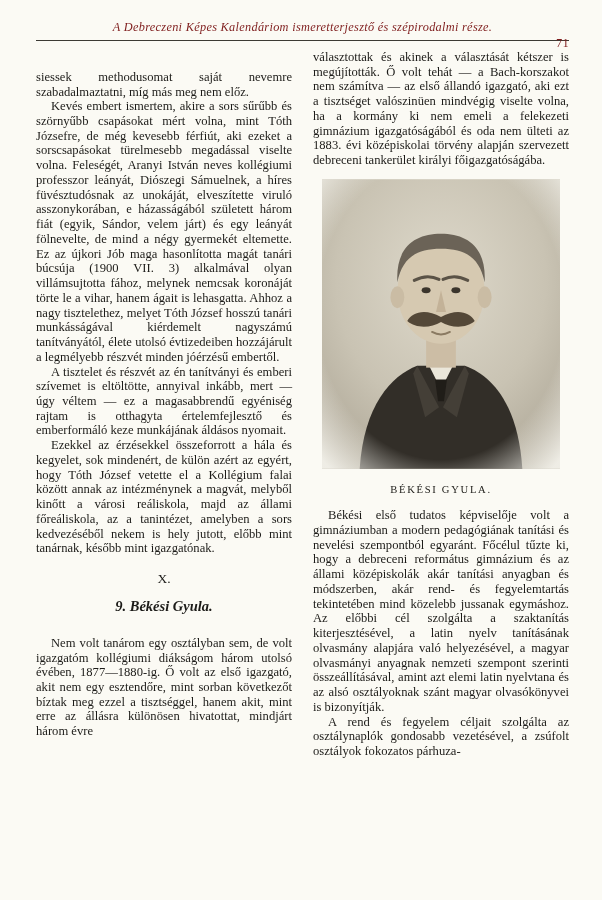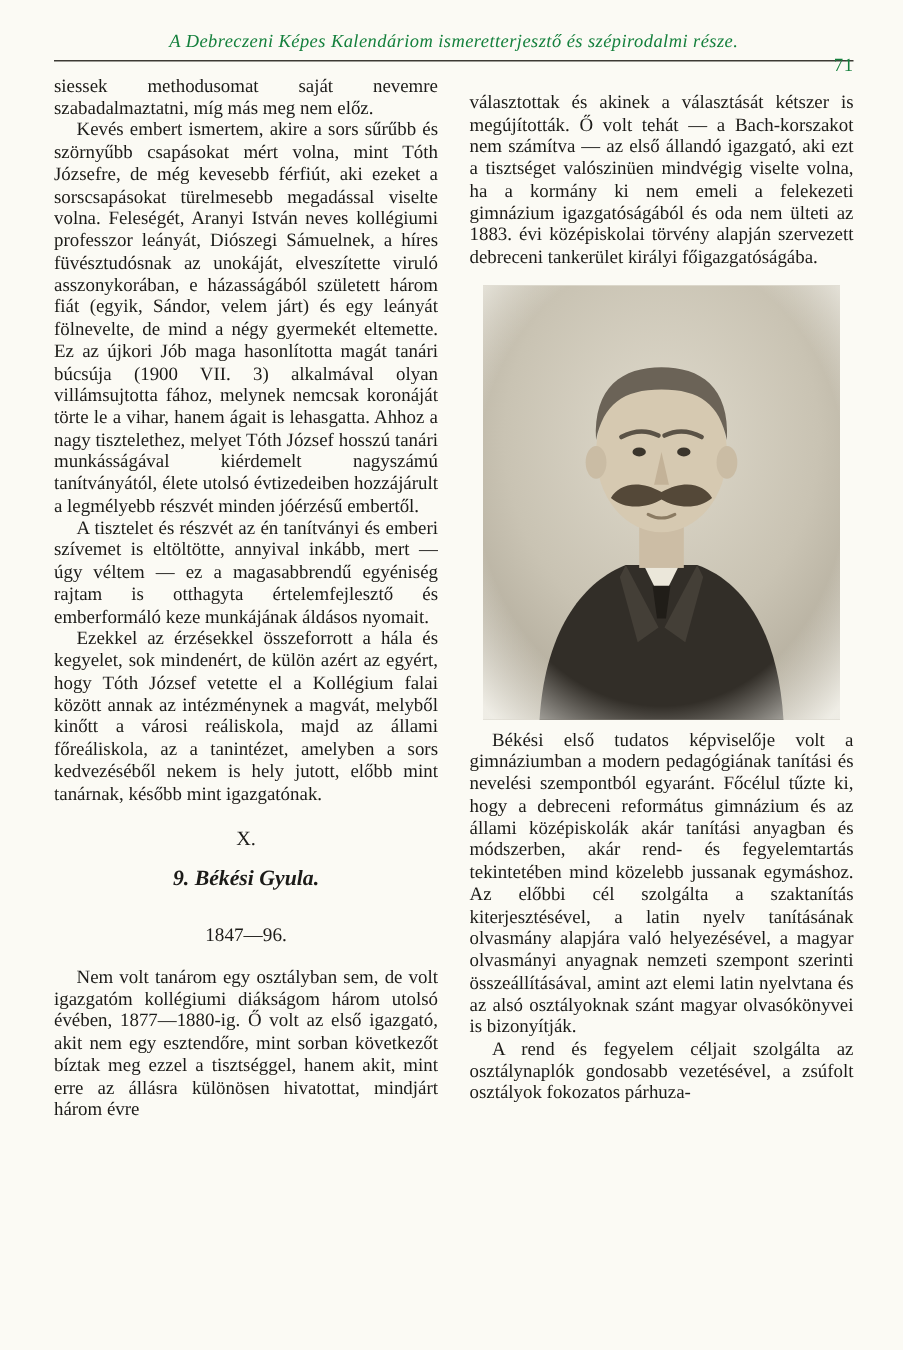--- a/index.html
+++ b/index.html
@@ -9,21 +9,21 @@
     background: #fbfaf4;
     font-family: "Liberation Serif", "DejaVu Serif", serif;
     color: #1c1b18;
     overflow: hidden;
   }
   .page { width: 602px; height: 900px; padding: 20px 33px 14px 36px; }
 
   .page-header {
     position: relative; height: 17px;
     font-style: italic; font-size: 12.3px; letter-spacing: .3px;
-    text-align: center; color: #15803d; white-space: nowrap;
+    text-align: center; color: #7f1d1d; white-space: nowrap;
   }
   .page-number { position: absolute; right: 0; top: 16px; font-style: normal; font-size: 12.5px; }
   .header-rule { border-bottom: 1.2px solid #3c3a34; margin-top: 3px; margin-bottom: 9px; }
 
   .columns { display: flex; align-items: center; }
   .col {
     width: 256px;
     text-align: justify;
     font-size: 12.6px;
     line-height: 1.17;
@@ -59,21 +59,20 @@
   <main class="columns">
 
     <section class="col col-left">
       <p class="cont">siessek methodusomat saját nevemre szabadalmaztatni, míg más meg nem előz.</p>
       <p>Kevés embert ismertem, akire a sors sűrűbb és szörnyűbb csapásokat mért volna, mint Tóth Józsefre, de még kevesebb férfiút, aki ezeket a sorscsapásokat türelmesebb megadással viselte volna. Feleségét, Aranyi István neves kollégiumi professzor leányát, Diószegi Sámuelnek, a híres füvésztudósnak az unokáját, elveszítette viruló asszonykorában, e házasságából született három fiát (egyik, Sándor, velem járt) és egy leányát fölnevelte, de mind a négy gyermekét eltemette. Ez az újkori Jób maga hasonlította magát tanári búcsúja (1900 VII. 3) alkalmával olyan villámsujtotta fához, melynek nemcsak koronáját törte le a vihar, hanem ágait is lehasgatta. Ahhoz a nagy tisztelethez, melyet Tóth József hosszú tanári munkásságával kiérdemelt nagyszámú tanítványától, élete utolsó évtizedeiben hozzájárult a legmélyebb részvét minden jóérzésű embertől.</p>
       <p>A tisztelet és részvét az én tanítványi és emberi szívemet is eltöltötte, annyival inkább, mert — úgy véltem — ez a magasabbrendű egyéniség rajtam is otthagyta értelemfejlesztő és emberformáló keze munkájának áldásos nyomait.</p>
       <p>Ezekkel az érzésekkel összeforrott a hála és kegyelet, sok mindenért, de külön azért az egyért, hogy Tóth József vetette el a Kollégium falai között annak az intézménynek a magvát, melyből kinőtt a városi reáliskola, majd az állami főreáliskola, az a tanintézet, amelyben a sors kedvezéséből nekem is hely jutott, előbb mint tanárnak, később mint igazgatónak.</p>
 
       <div class="section-number">X.</div>
       <div class="chapter-heading">9. Békési Gyula.</div>
-      <div class="chapter-dates">1847—96.</div>
 
       <p>Nem volt tanárom egy osztályban sem, de volt igazgatóm kollégiumi diákságom három utolsó évében, 1877—1880-ig. Ő volt az első igazgató, akit nem egy esztendőre, mint sorban következőt bíztak meg ezzel a tisztséggel, hanem akit, mint erre az állásra különösen hivatottat, mindjárt három évre</p>
     </section>
 
     <div class="col-divider"></div>
 
     <section class="col col-right">
       <p class="cont">választottak és akinek a választását kétszer is megújították. Ő volt tehát — a Bach-korszakot nem számítva — az első állandó igazgató, aki ezt a tisztséget valószinüen mindvégig viselte volna, ha a kormány ki nem emeli a felekezeti gimnázium igazgatóságából és oda nem ülteti az 1883. évi középiskolai törvény alapján szervezett debreceni tankerület királyi főigazgatóságába.</p>
 
       <figure>
@@ -104,20 +103,21 @@
             <path d="M93 102 q13 -7 25 -1" stroke="#5a5246" stroke-width="3" fill="none" stroke-linecap="round"></path>
             <path d="M122 101 q12 -6 25 1" stroke="#5a5246" stroke-width="3" fill="none" stroke-linecap="round"></path>
             <ellipse cx="105" cy="112" rx="4.5" ry="3" fill="#3b352c"></ellipse>
             <ellipse cx="135" cy="112" rx="4.5" ry="3" fill="#3b352c"></ellipse>
             <path d="M120 112 L115 134 L125 134 Z" fill="#c3b298"></path>
             <path d="M120 139 C104 130 91 134 86 143 C95 151 110 150 120 144 C130 150 145 151 154 143 C149 134 136 130 120 139 Z" fill="#544838"></path>
             <path d="M111 154 q9 5 18 0" stroke="#8a7a62" stroke-width="2" fill="none" stroke-linecap="round"></path>
             <rect width="240" height="292" fill="url(#vign)"></rect>
           </svg>
         </div>
+        <figcaption>BÉKÉSI GYULA.</figcaption>
       </figure>
 
       <p>Békési első tudatos képviselője volt a gimnáziumban a modern pedagógiának tanítási és nevelési szempontból egyaránt. Főcélul tűzte ki, hogy a debreceni református gimnázium és az állami középiskolák akár tanítási anyagban és módszerben, akár rend- és fegyelemtartás tekintetében mind közelebb jussanak egymáshoz. Az előbbi cél szolgálta a szaktanítás kiterjesztésével, a latin nyelv tanításának olvasmány alapjára való helyezésével, a magyar olvasmányi anyagnak nemzeti szempont szerinti összeállításával, amint azt elemi latin nyelvtana és az alsó osztályoknak szánt magyar olvasókönyvei is bizonyítják.</p>
       <p>A rend és fegyelem céljait szolgálta az osztálynaplók gondosabb vezetésével, a zsúfolt osztályok fokozatos párhuza-</p>
     </section>
 
   </main>
 </div>
 
 </body></html>

